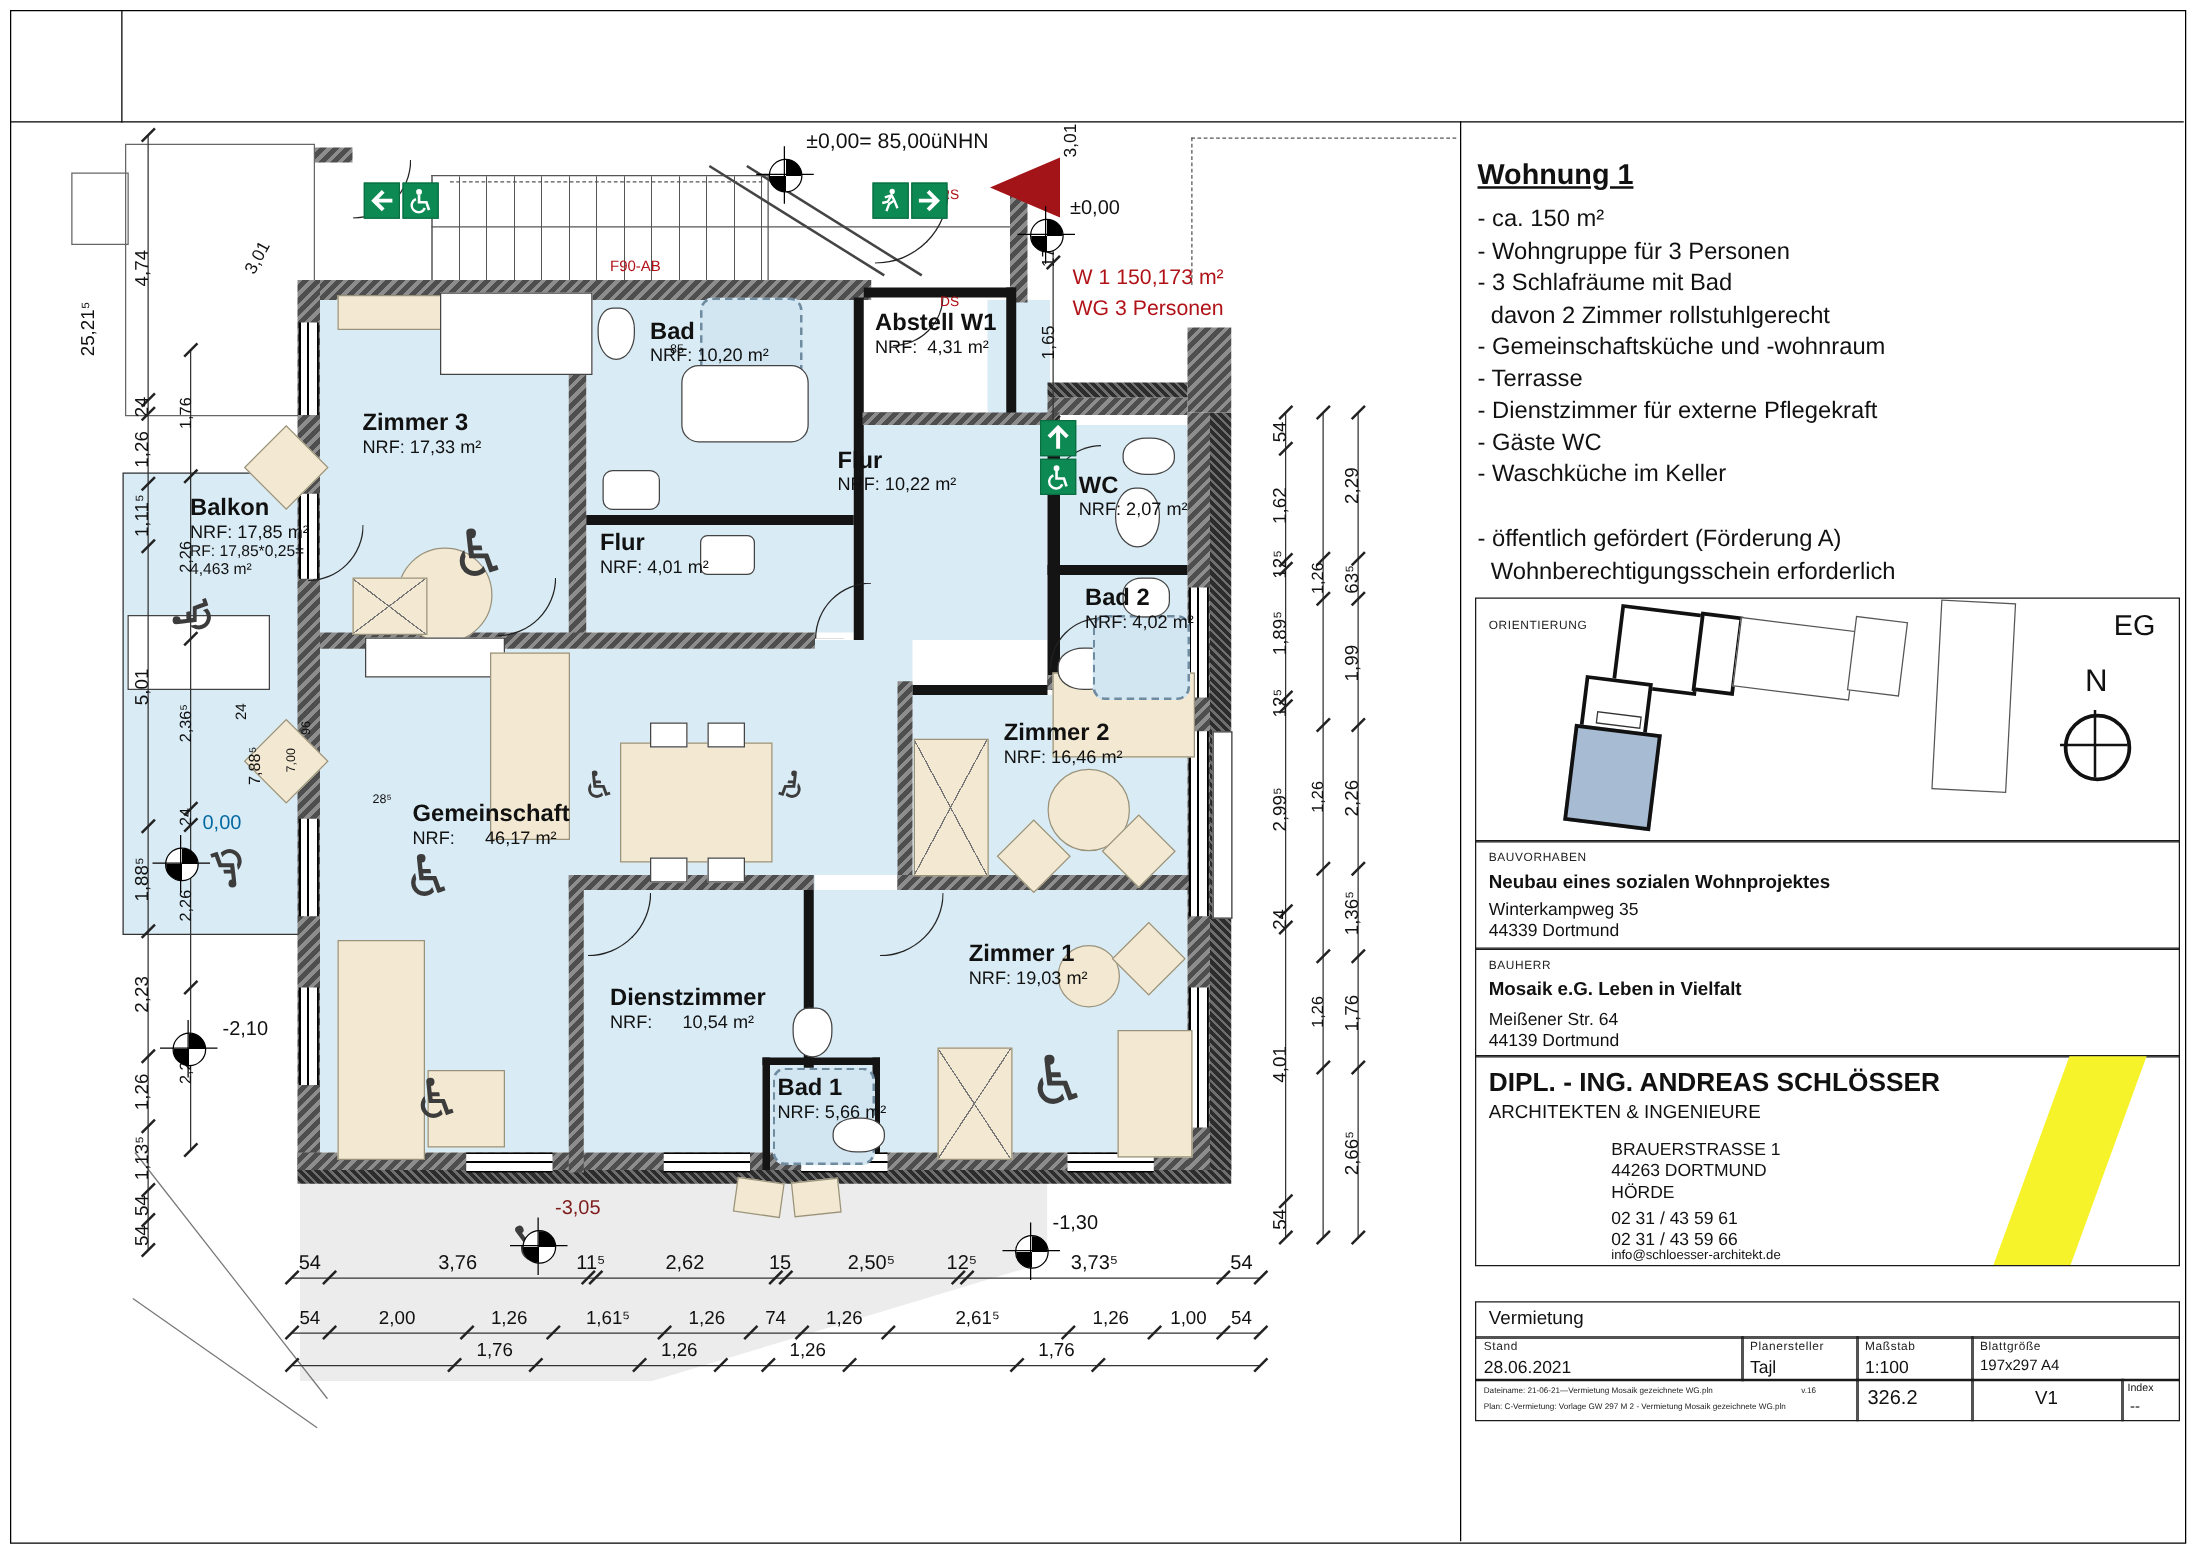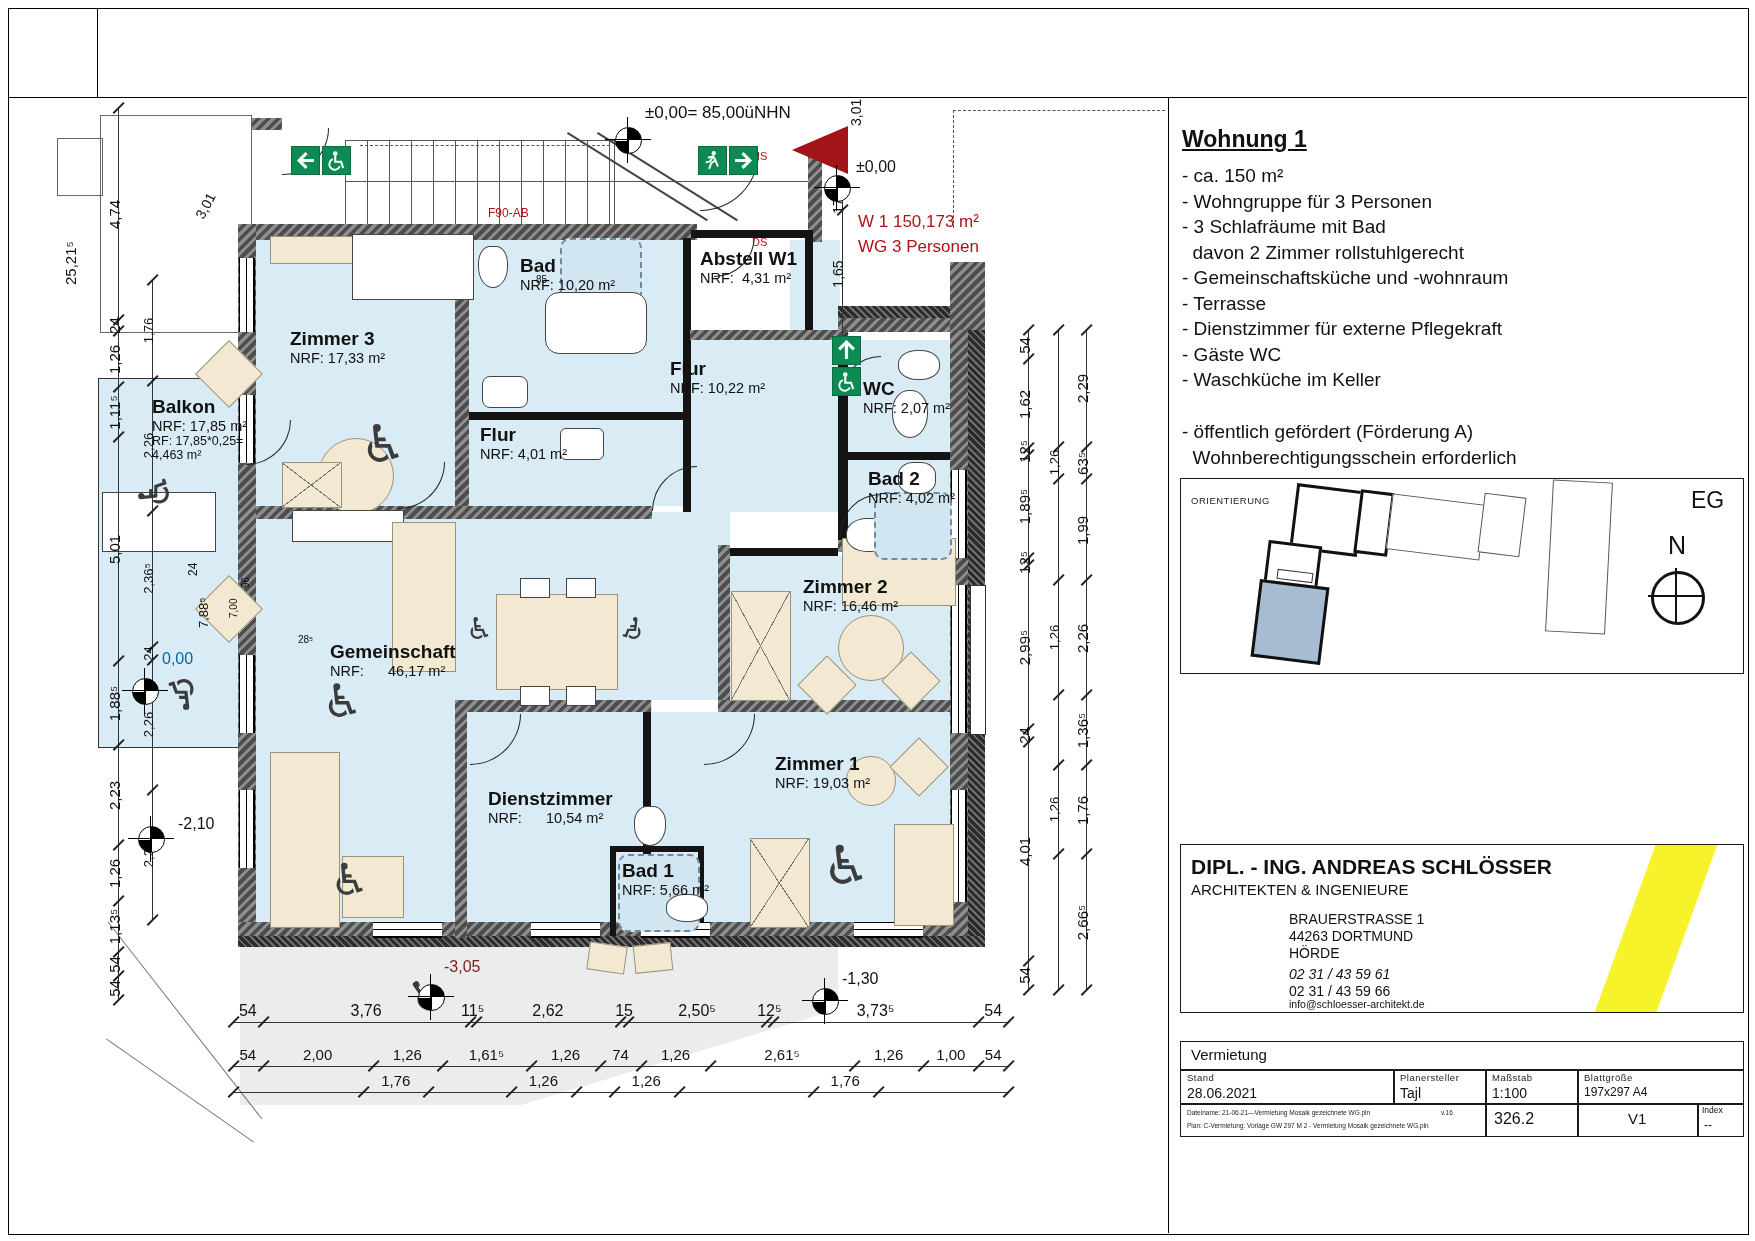--- a/index.html
+++ b/index.html
@@ -531,30 +531,42 @@
     <div class="minishape" style="left:112px;top:8px;width:62px;height:60px;border:3.5px solid #111;transform:rotate(7deg);"></div>
     <div class="minishape" style="left:176px;top:12px;width:28px;height:58px;border:3.5px solid #111;transform:rotate(7deg);"></div>
     <div class="minishape" style="left:208px;top:20px;width:92px;height:54px;border:1px solid #555;transform:rotate(7deg);"></div>
     <div class="minishape" style="left:300px;top:16px;width:40px;height:58px;border:1px solid #555;transform:rotate(7deg);"></div>
     <div class="minishape" style="left:368px;top:2px;width:58px;height:150px;border:1px solid #555;transform:rotate(3deg);"></div>
     <div class="minishape" style="left:84px;top:64px;width:48px;height:52px;border:3.5px solid #111;transform:rotate(7deg);"></div>
     <div class="minishape" style="left:74px;top:104px;width:64px;height:72px;border:3.5px solid #111;background:#a7bbd3;transform:rotate(7deg);"></div>
     <div class="minishape" style="left:96px;top:92px;width:34px;height:8px;border:1px solid #333;transform:rotate(7deg);"></div>
   </div>
 
-
+  <div class="box" style="left:12px;top:575px;width:562px;height:86px;">
+    <div class="abs tb-label" style="left:10px;top:8px;">BAUVORHABEN</div>
+    <div class="abs tb-bold" style="left:10px;top:24px;">Neubau eines sozialen Wohnprojektes</div>
+    <div class="abs tb-norm" style="left:10px;top:46px;">Winterkampweg 35</div>
+    <div class="abs tb-norm" style="left:10px;top:63px;">44339 Dortmund</div>
+  </div>
+
+  <div class="box" style="left:12px;top:661px;width:562px;height:86px;">
+    <div class="abs tb-label" style="left:10px;top:8px;">BAUHERR</div>
+    <div class="abs tb-bold" style="left:10px;top:24px;">Mosaik e.G.  Leben in Vielfalt</div>
+    <div class="abs tb-norm" style="left:10px;top:48px;">Meißener Str. 64</div>
+    <div class="abs tb-norm" style="left:10px;top:65px;">44139 Dortmund</div>
+  </div>
 
   <div class="box" style="left:12px;top:747px;width:562px;height:167px;overflow:hidden;">
     <div class="yellowband" style="left:440px;top:-40px;width:58px;height:280px;"></div>
     <div class="abs" style="left:10px;top:10px;font-size:21px;font-weight:bold;">DIPL. - ING. ANDREAS SCHLÖSSER</div>
     <div class="abs" style="left:10px;top:36px;font-size:15px;">ARCHITEKTEN &amp; INGENIEURE</div>
     <div class="abs tb-norm" style="left:108px;top:66px;">BRAUERSTRASSE 1</div>
     <div class="abs tb-norm" style="left:108px;top:83px;">44263  DORTMUND</div>
     <div class="abs tb-norm" style="left:108px;top:100px;">HÖRDE</div>
-    <div class="abs tb-norm" style="left:108px;top:121px;font-style:italic;">02 31 / 43 59 61</div>
+    <div class="abs tb-norm" style="left:108px;top:121px;">02 31 / 43 59 61</div>
     <div class="abs tb-norm" style="left:108px;top:138px;">02 31 / 43 59 66</div>
     <div class="abs" style="left:108px;top:153px;font-size:10.5px;">info@schloesser-architekt.de</div>
   </div>
 
   <div class="box" style="left:12px;top:944px;width:562px;height:28px;">
     <div class="abs" style="left:10px;top:4px;font-size:15px;">Vermietung</div>
   </div>
 
   <div class="box" style="left:12px;top:972px;width:213px;height:34px;">
     <div class="abs tb-label" style="left:6px;top:2px;">Stand</div>

